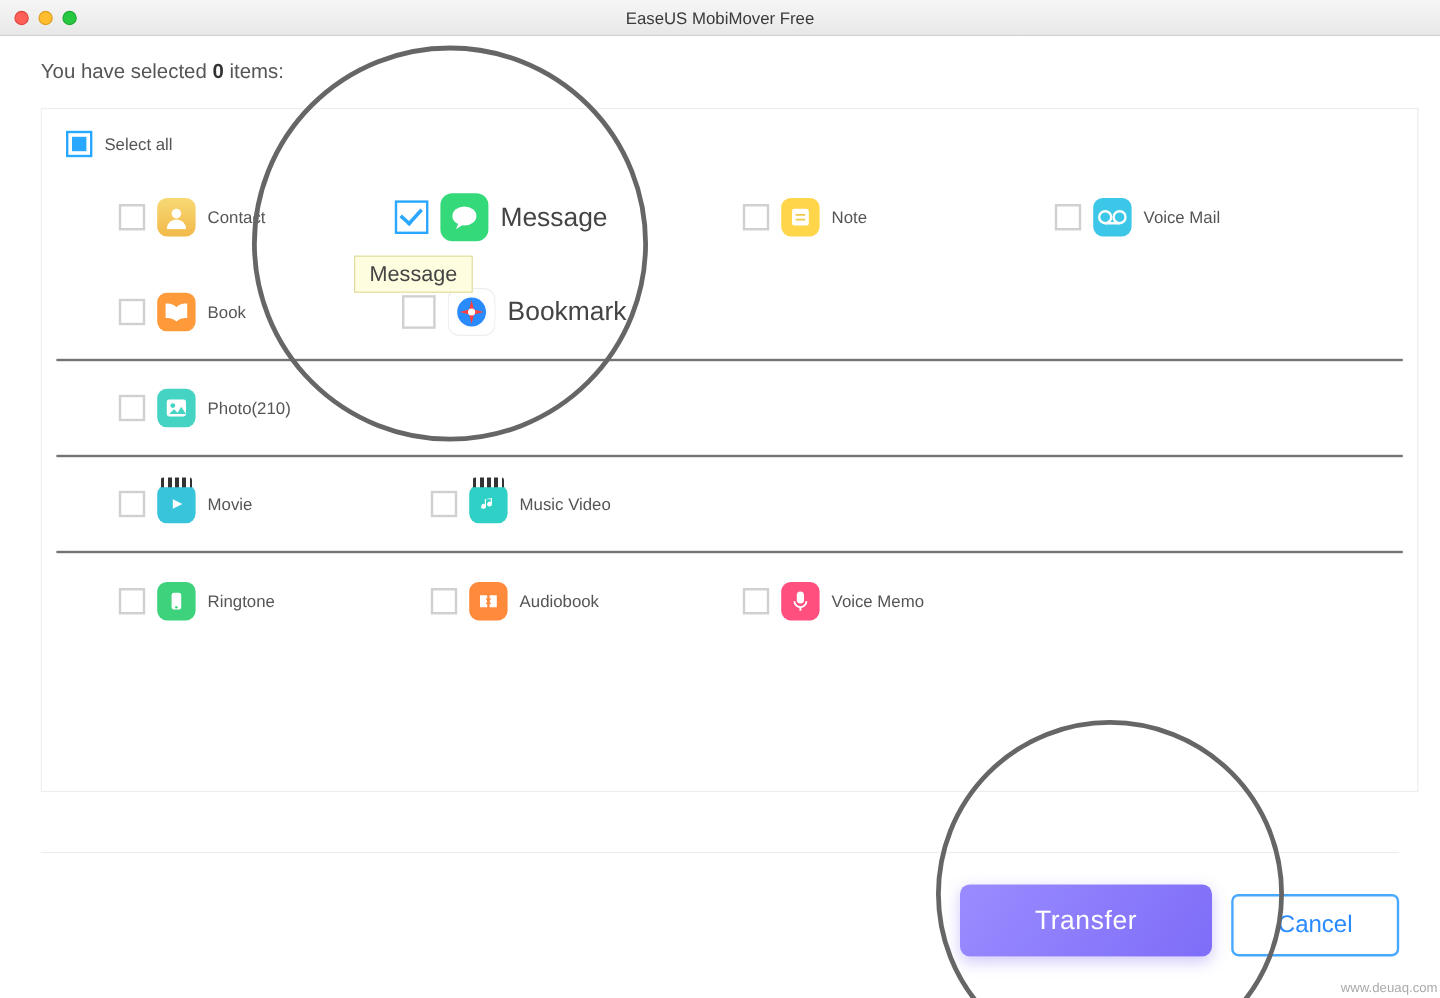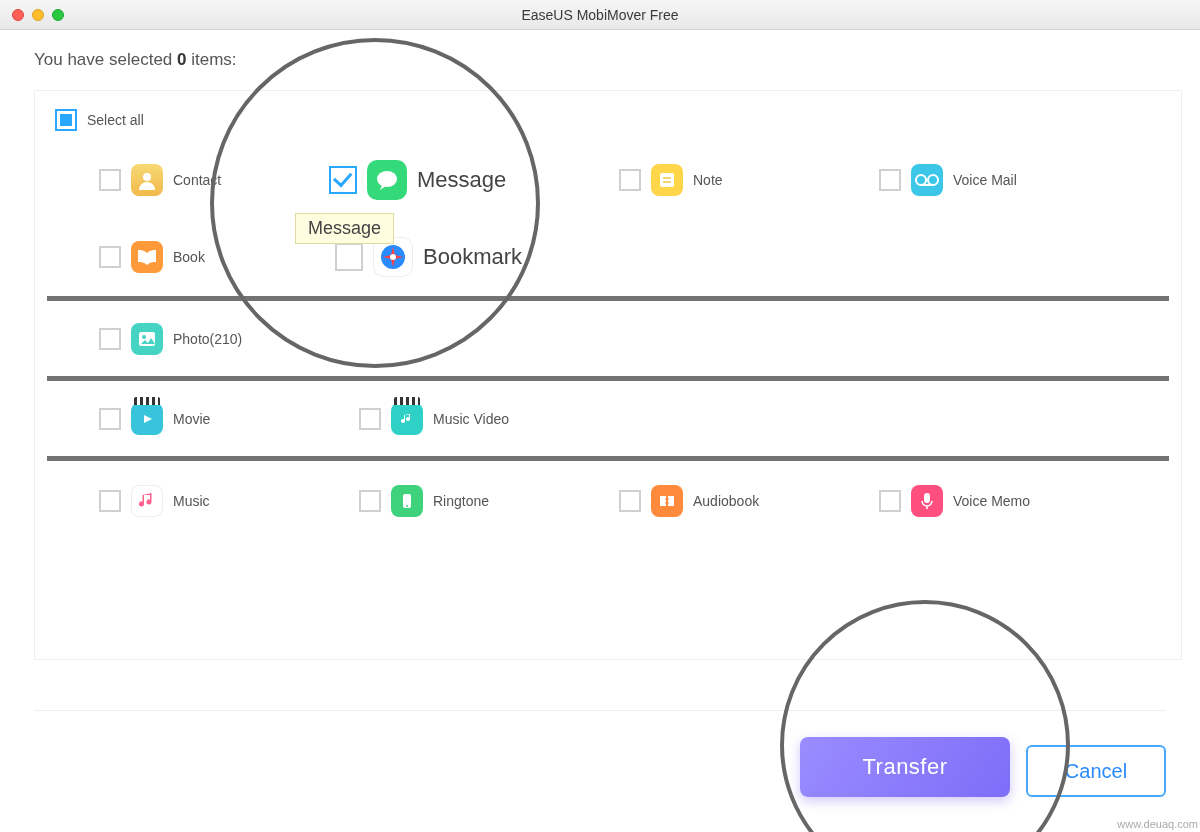--- a/index.html
+++ b/index.html
@@ -12,21 +12,21 @@
   .dot.g { background: #28c940; border: 1px solid #1eab34; }
   .title { position: absolute; left: 0; right: 0; text-align: center; font-size: 14px; color: #3a3a3a; pointer-events: none; }
   .content { padding: 20px 18px 0 34px; height: 802px; position: relative; }
   .summary { font-size: 17px; color: #555; margin-bottom: 20px; }
   .summary b { color: #333; }
   .panel { border: 1px solid #eee; height: 570px; position: relative; }
   .selectall-row { display: flex; align-items: center; gap: 10px; padding: 18px 20px 4px 20px; }
   .sa-box { width: 22px; height: 22px; border: 2px solid #2aa8ff; display: flex; align-items: center; justify-content: center; }
   .sa-inner { width: 12px; height: 12px; background: #2aa8ff; }
   .rows { padding: 6px 12px 0 12px; }
-  .row { display: flex; align-items: center; height: 80px; border-bottom: 5px solid #737373; padding-left: 52px; }
+  .row { display: flex; align-items: center; height: 80px; border-bottom: 2px solid #737373; padding-left: 52px; }
   .row:last-child { border-bottom: none; }
   .row.tworow { height: 160px; flex-wrap: wrap; }
   .cell { display: flex; align-items: center; gap: 10px; width: 260px; position: relative; }
   .row.tworow .cell.line2 { margin-top: 0; }
   .chk { width: 22px; height: 22px; border: 2px solid #d0d0d0; background: #fff; flex: 0 0 auto; display: flex; align-items: center; justify-content: center; }
   .chk.checked { border-color: #2aa8ff; }
   .chk.checked::after { content: ""; width: 14px; height: 8px; border-left: 3px solid #2aa8ff; border-bottom: 3px solid #2aa8ff; transform: rotate(-48deg) translate(1px,-2px); }
   .ico { width: 32px; height: 32px; border-radius: 8px; display: flex; align-items: center; justify-content: center; color: #fff; font-size: 18px; flex: 0 0 auto; position: relative; }
   .lbl { font-size: 14px; color: #555; white-space: nowrap; }
   .lbl.big { font-size: 22px; color: #444; }
@@ -188,29 +188,20 @@
                 <path d="M5 3v6a2 2 0 1 1-1-1.7V3l6-1v5a2 2 0 1 1-1-1.7V3z" fill="#fff"></path>
               </svg>
           </div>
           <span class="lbl">Music Video</span>
         </div>
       </div>
 
       <div class="row">
         <div class="cell">
           <div class="chk"></div>
-          <div class="ico bg-music" style="box-shadow:0 0 0 1px #eee inset">
-            <svg width="20" height="20" viewBox="0 0 20 20">
-                <path d="M7 4v9a2.5 2.5 0 1 1-1.5-2.3V4l9-2v9a2.5 2.5 0 1 1-1.5-2.3V4z" fill="#ff5f8f"></path>
-              </svg>
-          </div>
-          <span class="lbl">Music</span>
-        </div>
-        <div class="cell">
-          <div class="chk"></div>
           <div class="ico bg-ringtone">
             <svg width="20" height="20" viewBox="0 0 20 20">
                 <rect x="6" y="3" width="8" height="14" rx="2" fill="#fff"></rect>
                 <circle cx="10" cy="15" r="1" fill="#3fd27d"></circle>
               </svg>
           </div>
           <span class="lbl">Ringtone</span>
         </div>
         <div class="cell">
           <div class="chk"></div>

